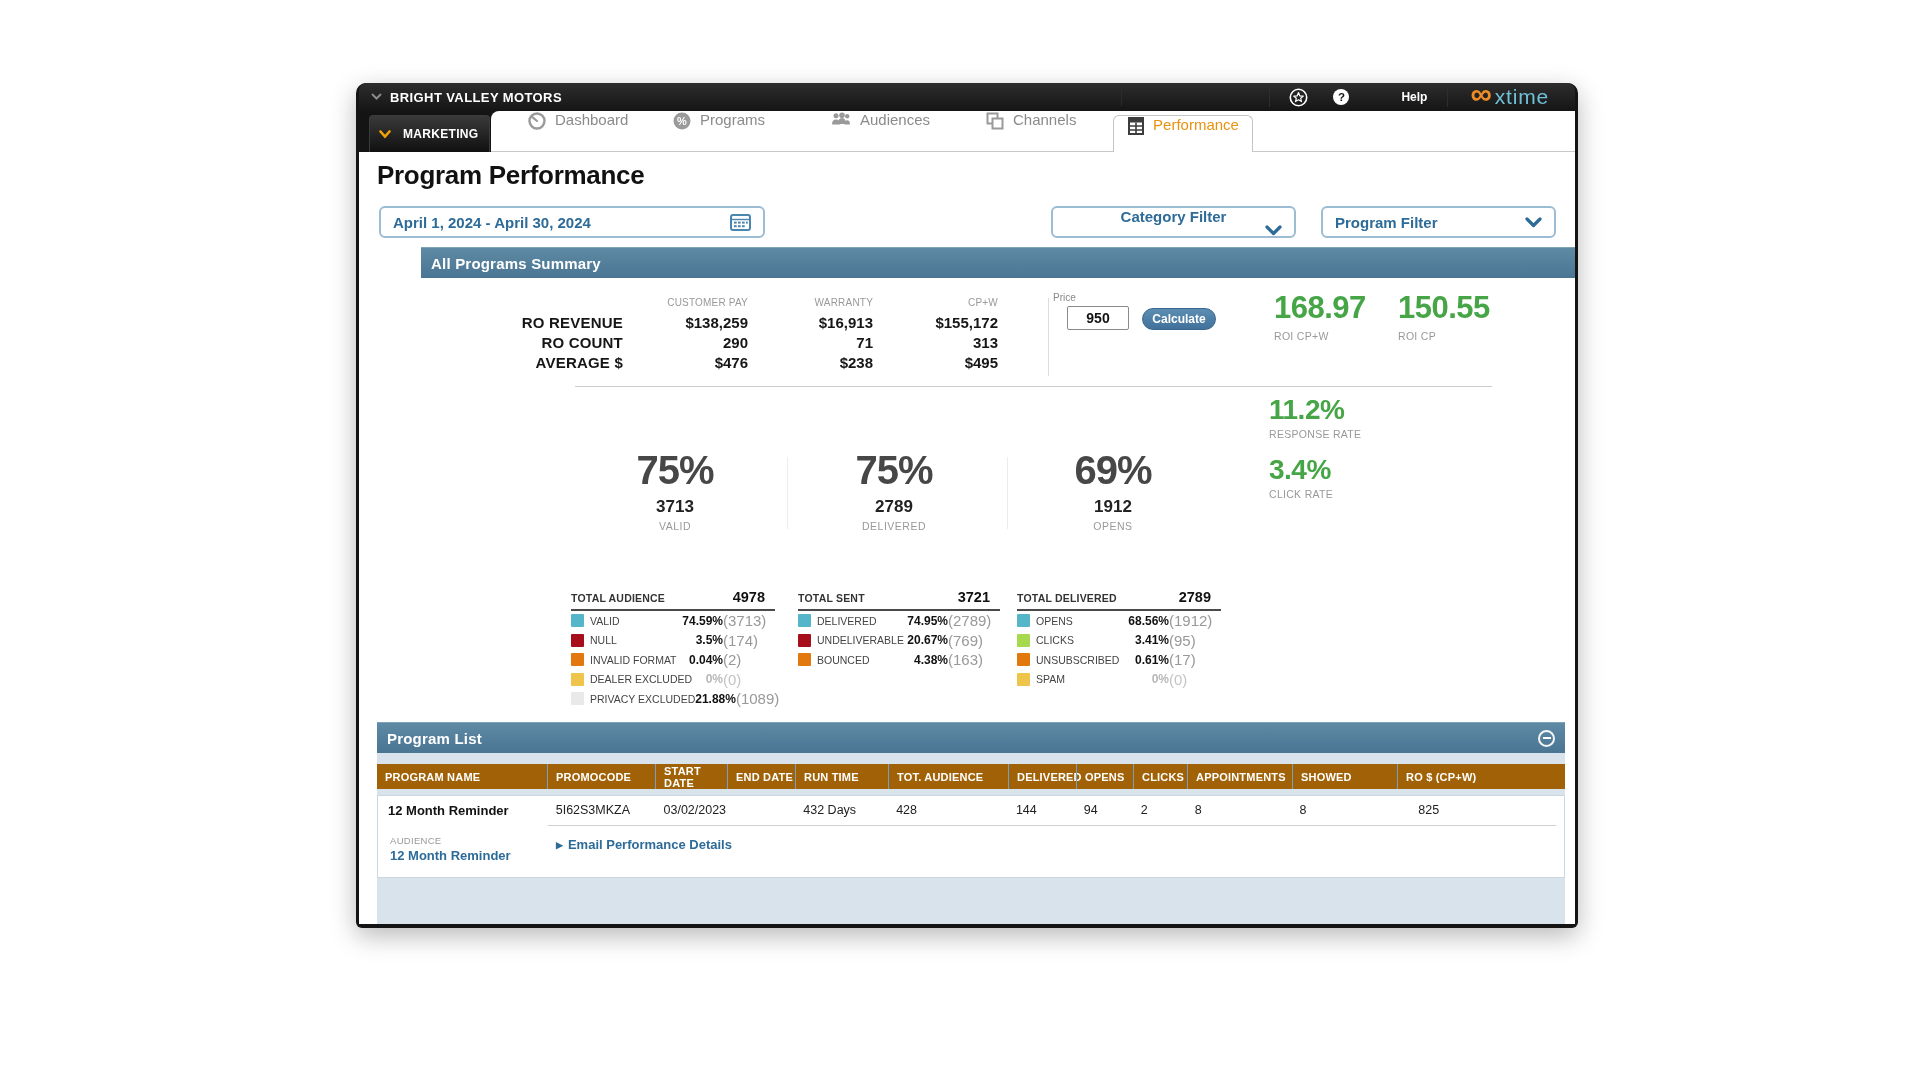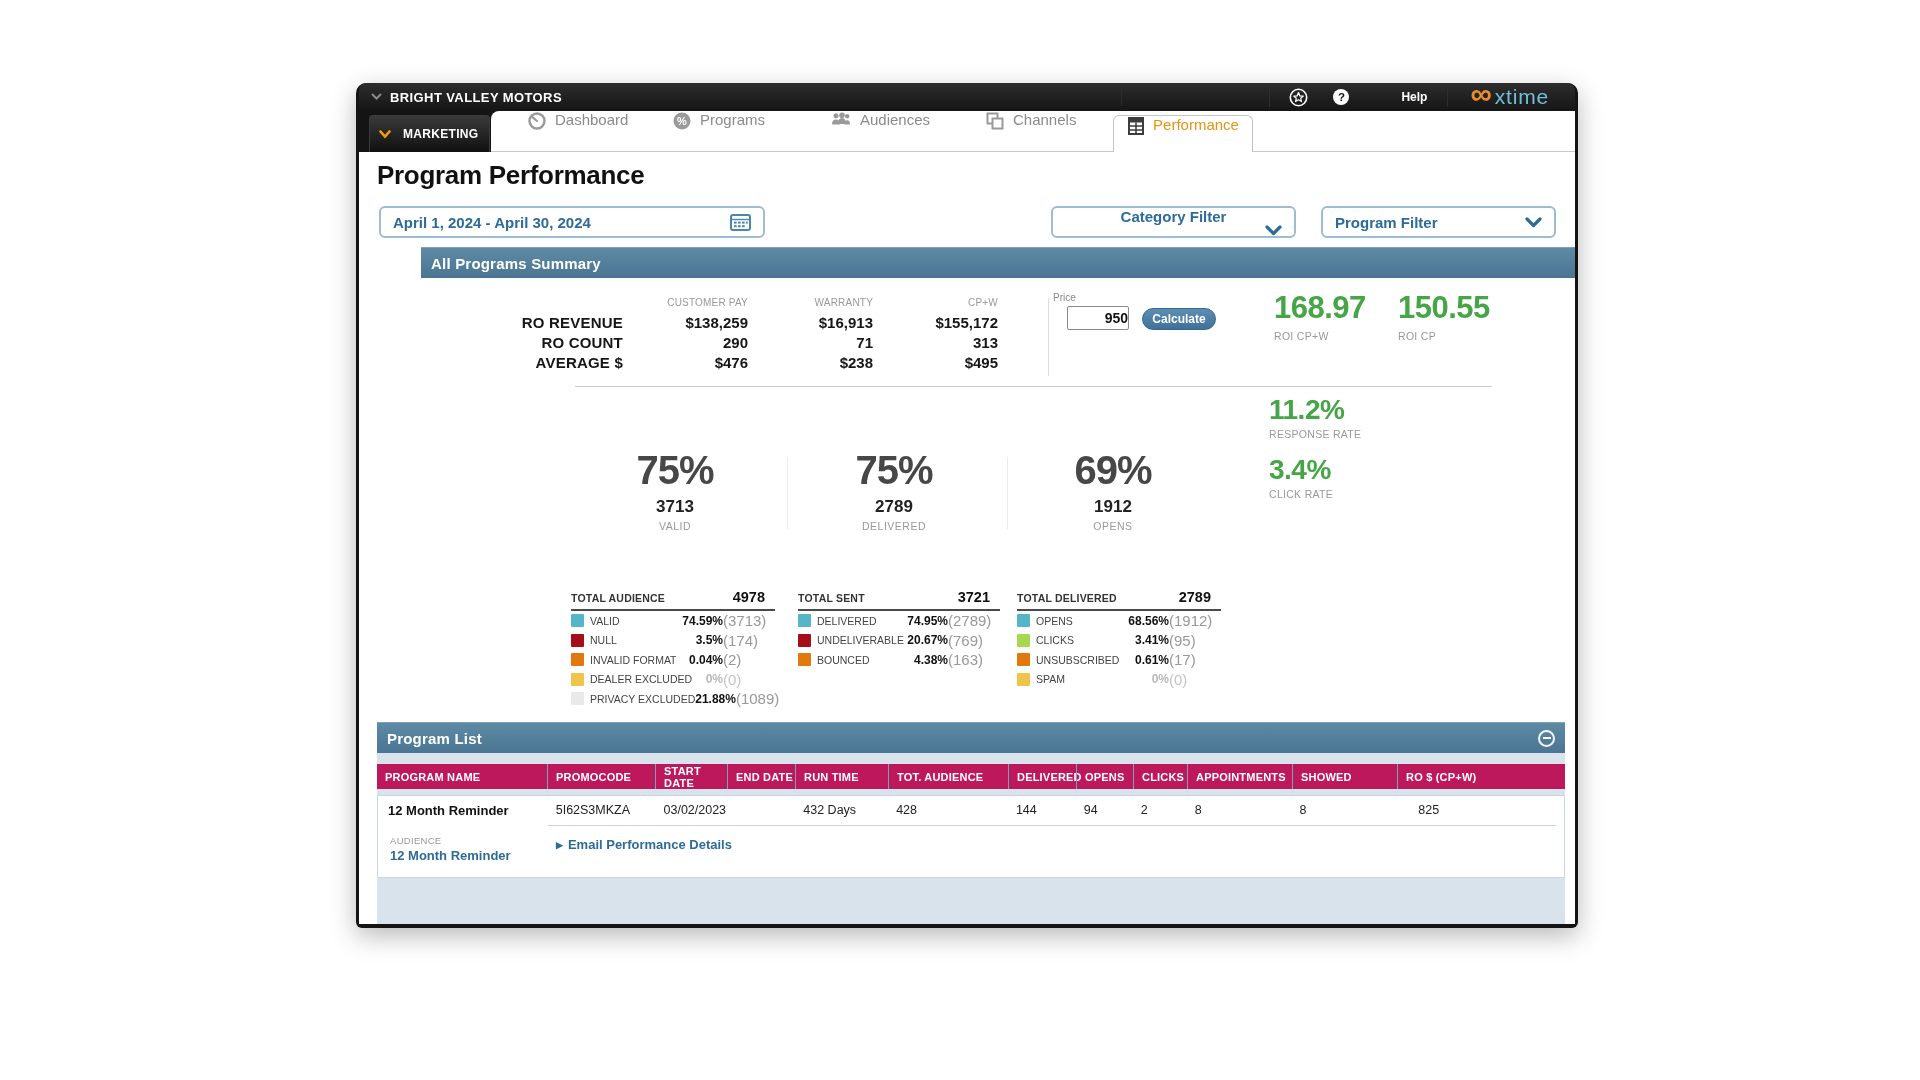--- a/index.html
+++ b/index.html
@@ -56,21 +56,21 @@
   .ro-table td { text-align:right; }
   .ro-table .hd td { font-size:10px; color:#999; height:20px; letter-spacing:.2px; }
   .ro-table .vr td { font-size:15px; font-weight:bold; color:#161616; height:20px; }
   .ro-table .lab { font-size:10px; font-weight:normal; color:#999; letter-spacing:.2px; }
   .ro-table td.cL { width:158px; } .ro-table td.cV { width:125px; }
   .ro-rule { position:absolute; left:216px; top:234px; width:917px; border-top:1px solid #ccc; }
   .price-div { position:absolute; left:689px; top:146px; height:78px; border-left:1px solid #ddd; }
   .price-label { position:absolute; left:694px; top:140px; font-size:10px; color:#888; }
   .price-input { position:absolute; left:708px; top:154px; width:62px; height:24px; border:1px solid #8a8a8a;
                  border-radius:2px; font-family:"Liberation Sans", sans-serif; font-size:14px; font-weight:bold;
-                 text-align:right; color:#111; }
+                 text-align:center; color:#111; }
   .calc-btn { position:absolute; left:783px; top:156px; width:74px; height:22px; border:1px solid #3a678f;
               border-radius:11px; background:linear-gradient(#5c8db2,#41719a); color:#fff; font-weight:bold;
               font-size:12px; display:flex; align-items:center; justify-content:center; cursor:pointer; }
   .roi { position:absolute; top:140px; }
   .roi1 { left:915px; } .roi2 { left:1039px; }
   .roi-value { font-size:31px; font-weight:bold; color:#46a546; letter-spacing:-.5px; line-height:32px; }
   .sm-label { font-size:10.5px; color:#999; letter-spacing:.3px; margin-top:6px; }
   
   .gauge { position:absolute; top:298px; width:180px; text-align:center; }
   .g1 { left:226px; } .g2 { left:445px; } .g3 { left:664px; }
@@ -92,21 +92,21 @@
   .legend-total { font-size:14.5px; font-weight:bold; color:#111; padding-right:10px; }
   .li { display:flex; align-items:center; height:19.5px; }
   .li:first-of-type { margin-top:5px; }
   .sq { width:13px; height:13px; margin-right:6px; border-radius:1px; flex:none; }
   .lbl { font-size:10.5px; color:#444; white-space:nowrap; }
   .pct { margin-left:auto; font-size:12px; font-weight:bold; color:#111; }
   .cnt { width:52px; margin-left:0; font-size:15px; color:#999; }
   .li.muted .pct { color:#b8b8b8; } .li.muted .cnt { color:#c4c4c4; }
   
   .pl-band { position:absolute; left:18px; top:601px; width:1188px; height:171px; background:#d9e3ec; }
-  .pl-header { position:absolute; left:18px; top:612px; width:1188px; height:25px; background:#be185d; display:flex; }
+  .pl-header { position:absolute; left:18px; top:612px; width:1188px; height:25px; background:#a16207; display:flex; }
   .hc { display:flex; align-items:center; padding-left:8px; color:#fff; font-size:11px; font-weight:bold;
         letter-spacing:.2px; cursor:pointer; }
   .hc + .hc { border-left:1px solid #78a0bd; }
   .c1{width:170px;} .c2{width:108px;} .c3{width:72px;} .c4{width:68px;} .c5{width:93px;} .c6{width:120px;}
   .c7{width:68px;} .c8{width:57px;} .c9{width:54px;} .c10{width:105px;} .c11{width:105px;} .c12{width:168px;}
   .pl-group { position:absolute; left:18px; width:1188px; background:#fff; border:1px solid #c9d7e2; }
   .grp1 { top:643px; height:83px; } .grp2 { top:736px; height:60px; }
   .row-line { display:flex; height:28px; align-items:center; }
   .dc { font-size:12.5px; color:#222; padding-left:8px; white-space:nowrap; overflow:hidden; }
   .dc.name { font-size:13px; font-weight:bold; color:#111; padding-left:10px; }

